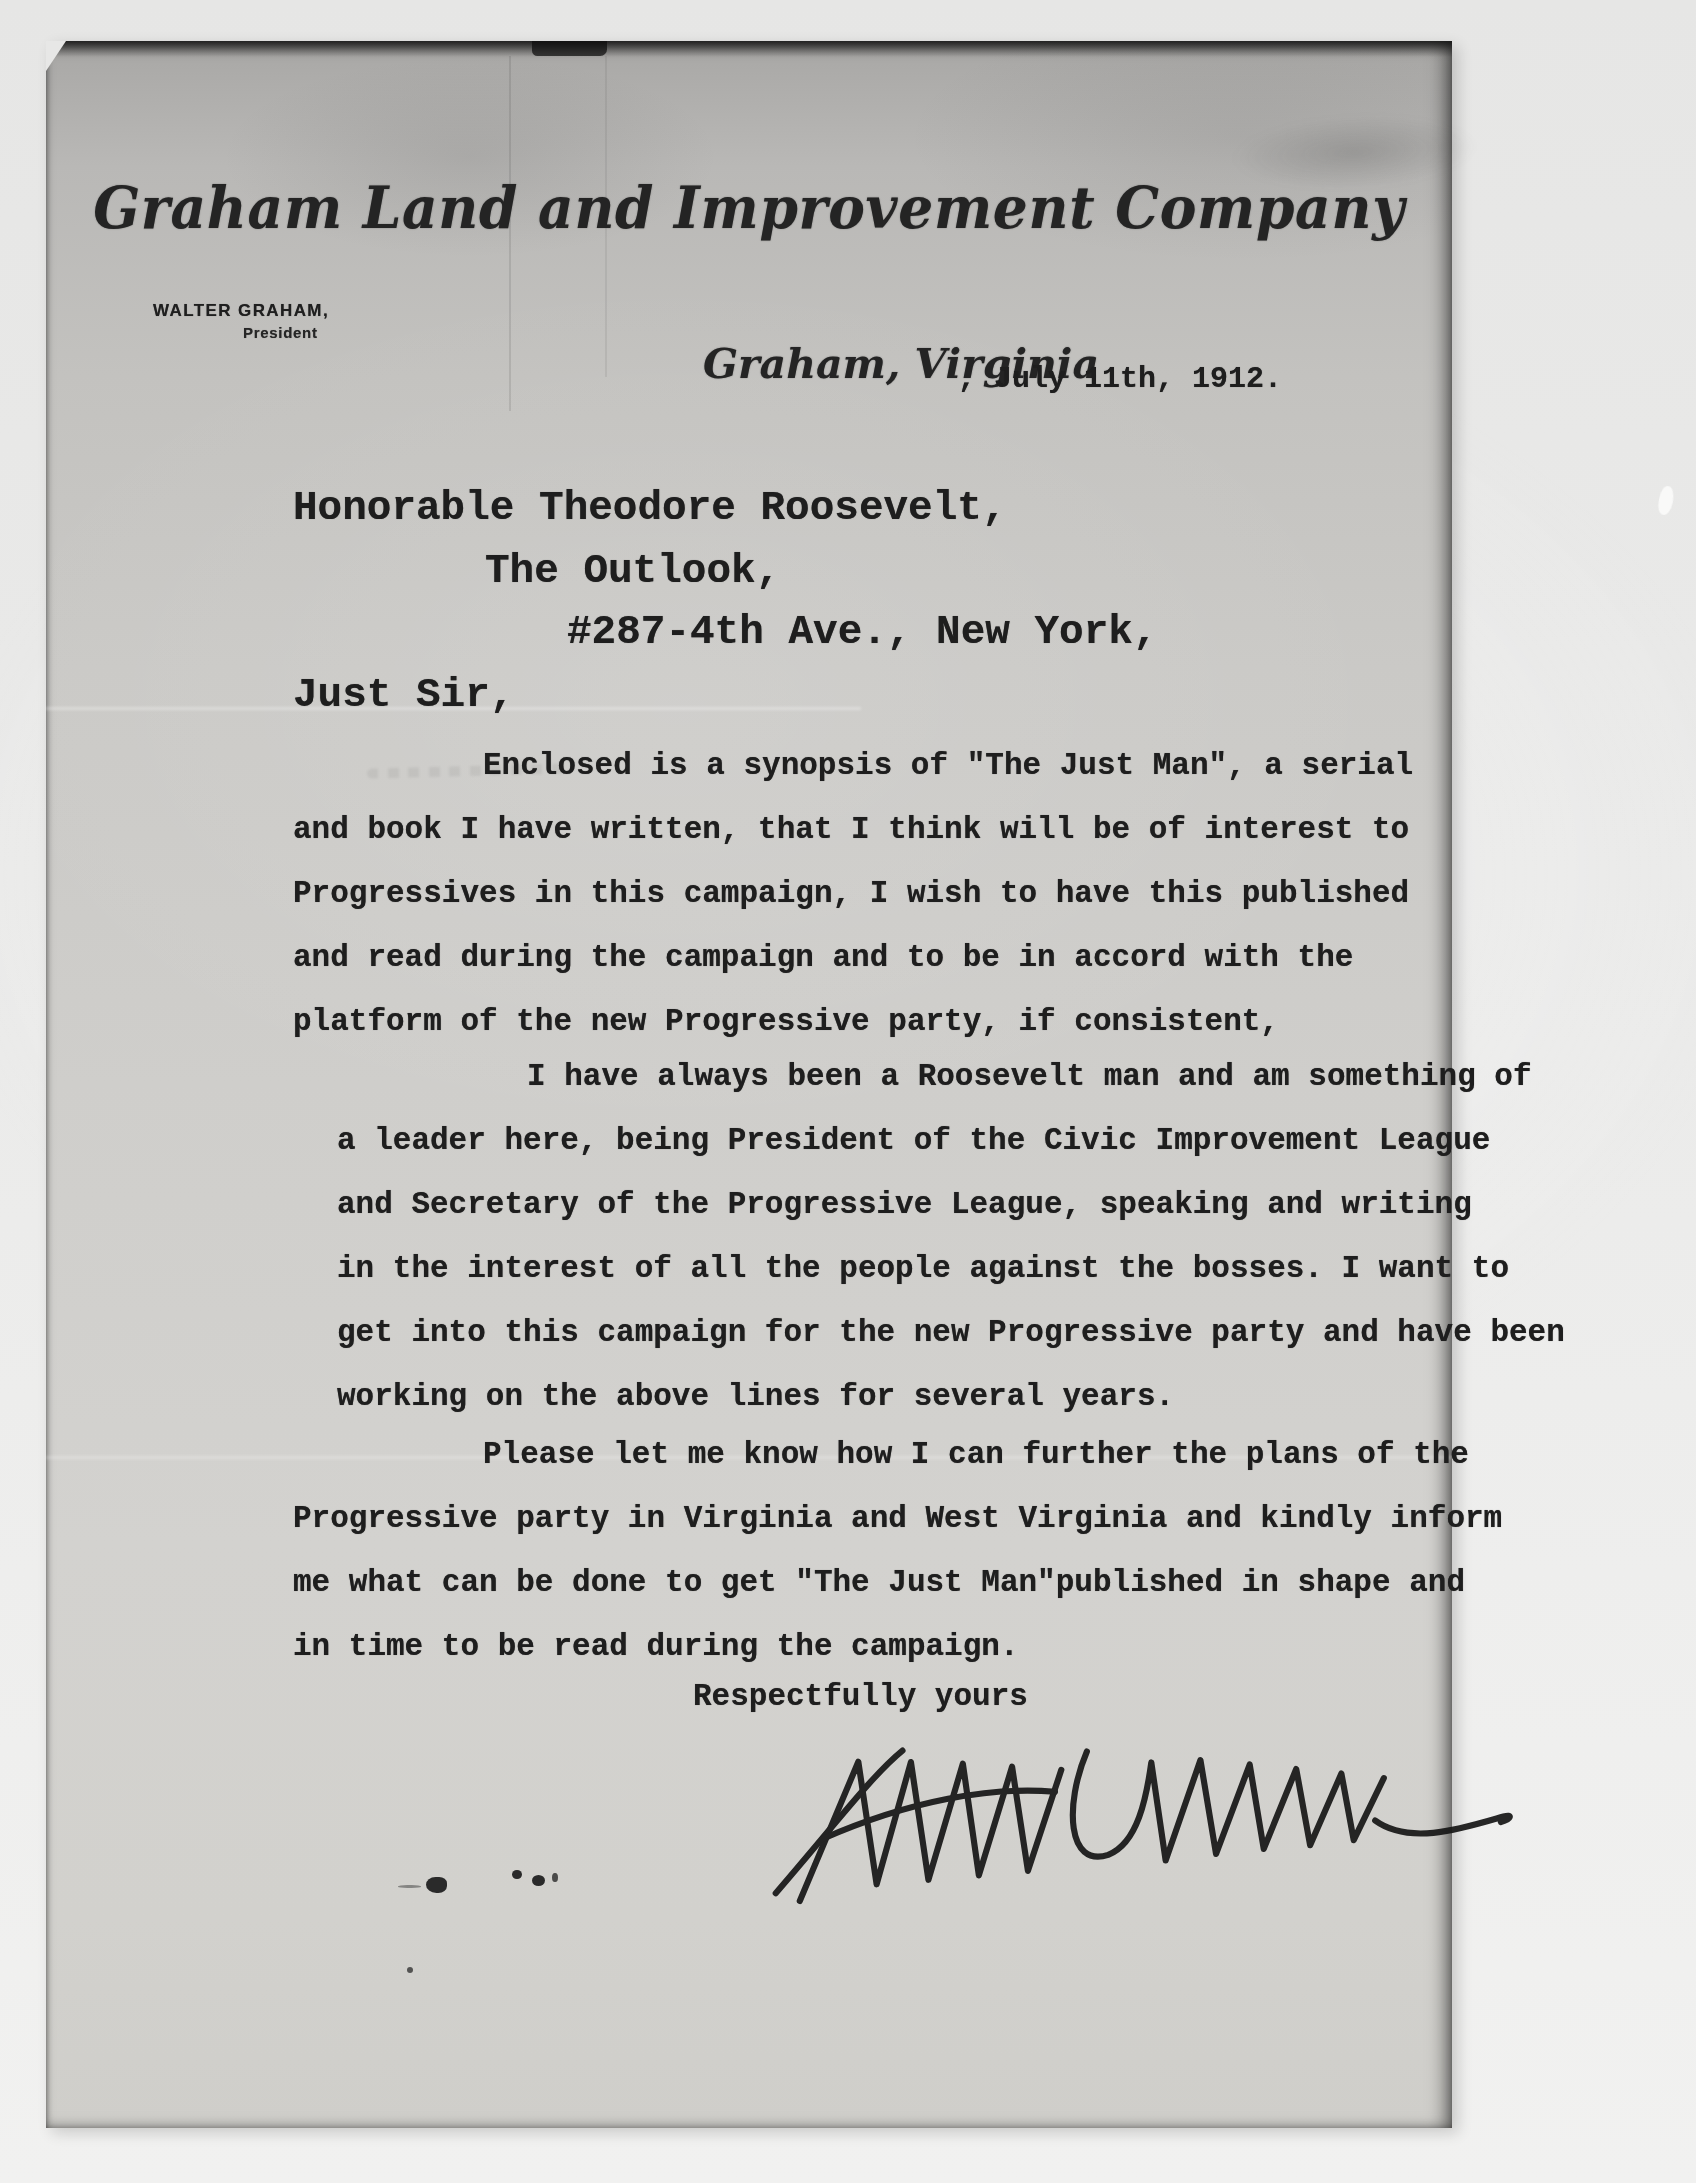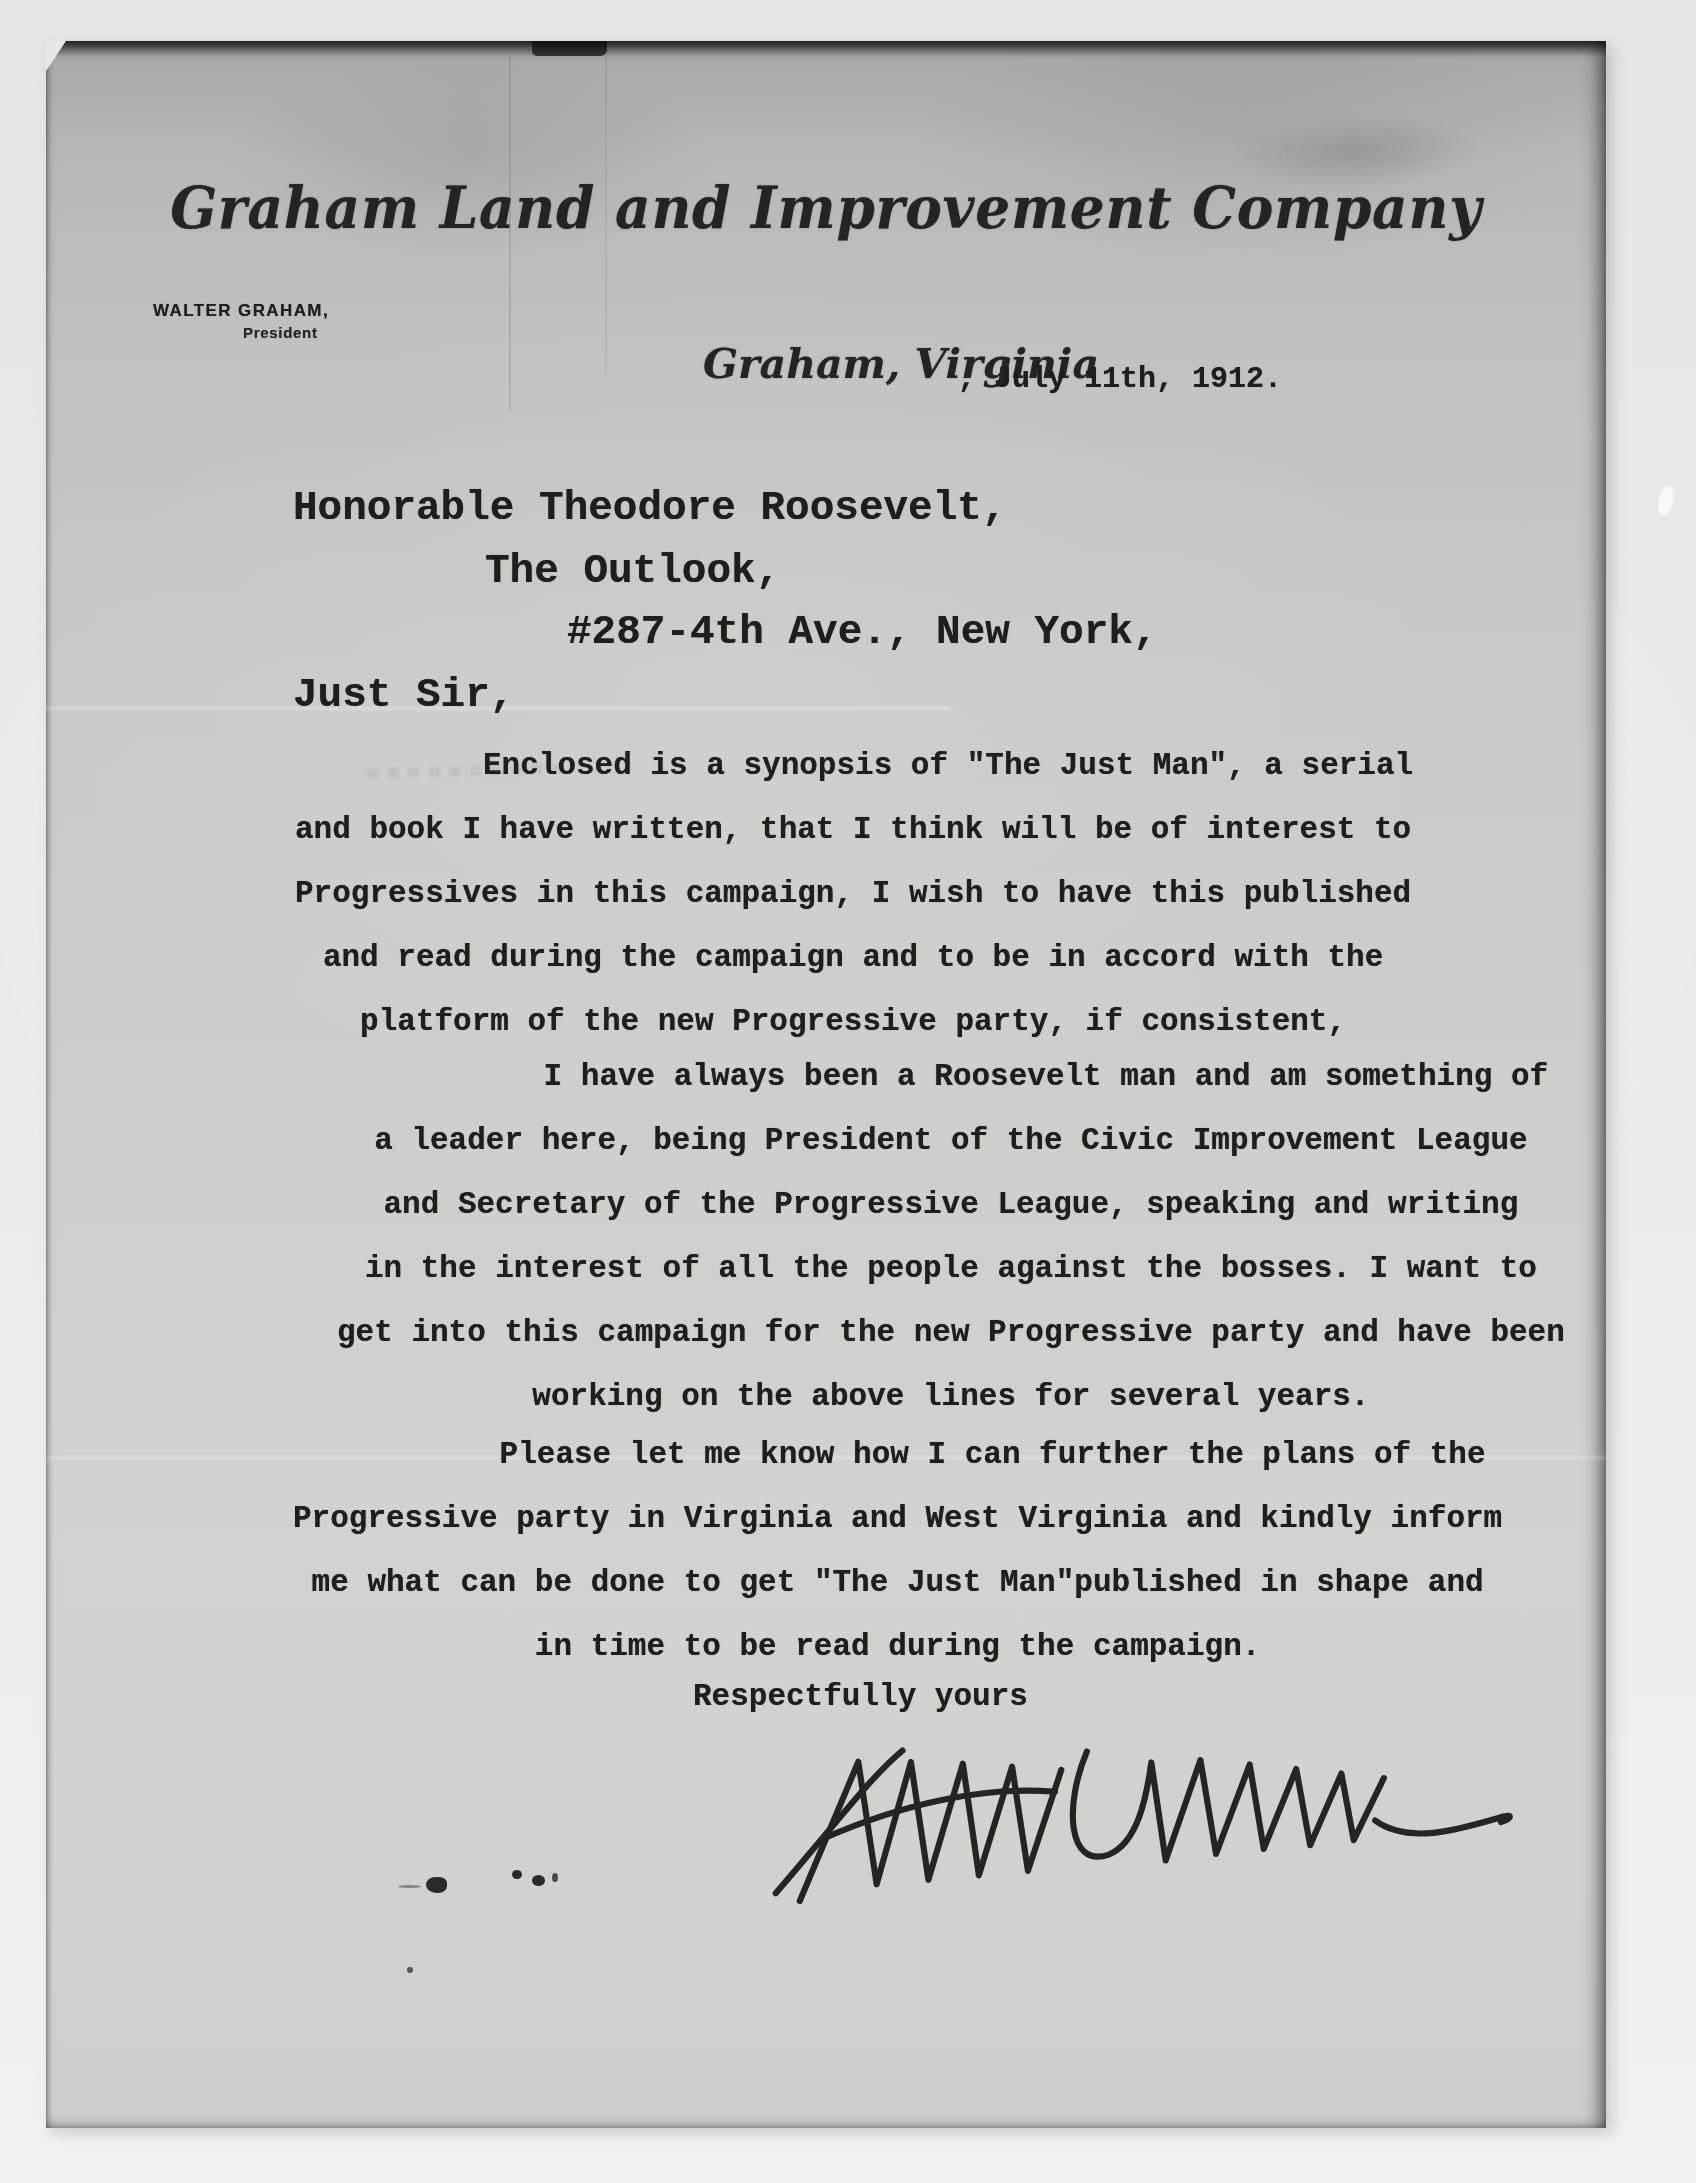--- a/index.html
+++ b/index.html
@@ -4,21 +4,21 @@
 <style>
   html,body{margin:0;padding:0;}
   body{
     width:1697px;height:2183px;position:relative;overflow:hidden;
     background:
       radial-gradient(ellipse 1230px 820px at 50% 40%, rgba(255,255,255,0.35), transparent 75%),
       linear-gradient(180deg,#e6e6e5 0%,#eaeae9 40%,#efefee 80%,#f1f1f0 100%);
     font-family:"Liberation Sans",sans-serif;
   }
   .paper{
-    position:absolute;left:46px;top:41px;width:1560px;height:2087px;
+    position:absolute;left:46px;top:41px;width:1406px;height:2087px;
     background:
       radial-gradient(ellipse 355px 143px at 424px 116px, rgba(70,70,70,0.12), transparent 70%),
       radial-gradient(ellipse 478px 178px at 1195px 96px, rgba(70,70,70,0.10), transparent 70%),
       radial-gradient(ellipse 1025px 615px at 45% 32%, rgba(255,255,255,0.10), transparent 72%),
       linear-gradient(180deg,#a8a7a5 0%,#b9b8b6 6%,#c3c2bf 16%,#cac9c6 30%,#cfcecb 50%,#d3d2cf 72%,#d2d1cd 90%,#cfceca 100%);
     box-shadow:
       inset 0 11px 15px -6.8px rgba(0,0,0,0.6),
       inset 3.4px 0 6.1px -3.4px rgba(0,0,0,0.45),
       inset -12.3px 0 19px -6.8px rgba(0,0,0,0.55),
       inset 0 -6.1px 11px -5.5px rgba(0,0,0,0.28),
@@ -47,21 +47,21 @@
   .company{position:absolute;left:0;right:0;top:134px;text-align:center;
     font-size:55px;letter-spacing:0.7px;transform:scaleY(1.06);}
   .officer-name{position:absolute;left:107px;top:260px;font-size:17px;font-weight:700;
     letter-spacing:1.4px;color:#1f1f1f;text-shadow:0 0 0.7px rgba(0,0,0,0.6);}
   .officer-title{position:absolute;left:197px;top:283px;font-size:15px;font-weight:700;
     letter-spacing:0.7px;color:#262626;text-shadow:0 0 0.7px rgba(0,0,0,0.5);}
   .dl-place{position:absolute;left:657px;top:299px;font-size:41px;}
   .dl-date{position:absolute;left:912px;top:321px;font-size:30px;}
   .addr{position:absolute;font-size:41px;line-height:1.1;}
   .para{position:absolute;left:247px;}
-  .bodyline{height:64px;line-height:64px;font-size:31px;text-align:center;}
+  .bodyline{height:64px;line-height:64px;font-size:31px;}
   .indent{padding-left:190px;}
   .closing{position:absolute;left:615px;top:1638px;font-size:31px;margin-left:32px;}
   .sig-wrap{position:absolute;left:687px;top:1674px;width:806px;height:198px;transform:rotate(-1.2deg);}
   .sig-wrap svg{width:100%;height:100%;}
   .ink-dot{position:absolute;background:#2a2a2a;border-radius:50%;filter:blur(0.5px);}
   .pencil-smudge{position:absolute;left:1161px;top:66px;width:328px;height:89px;
     background:radial-gradient(ellipse 50% 55% at 45% 50%, rgba(55,55,55,0.20), transparent 75%);
     filter:blur(3.4px);transform:rotate(-3deg);}
   .pencil-squiggle{position:absolute;left:321px;top:725px;width:205px;height:9.6px;opacity:0.5;
     background:repeating-linear-gradient(90deg, rgba(80,80,80,0.18) 0 11px, transparent 11px 20.5px);

